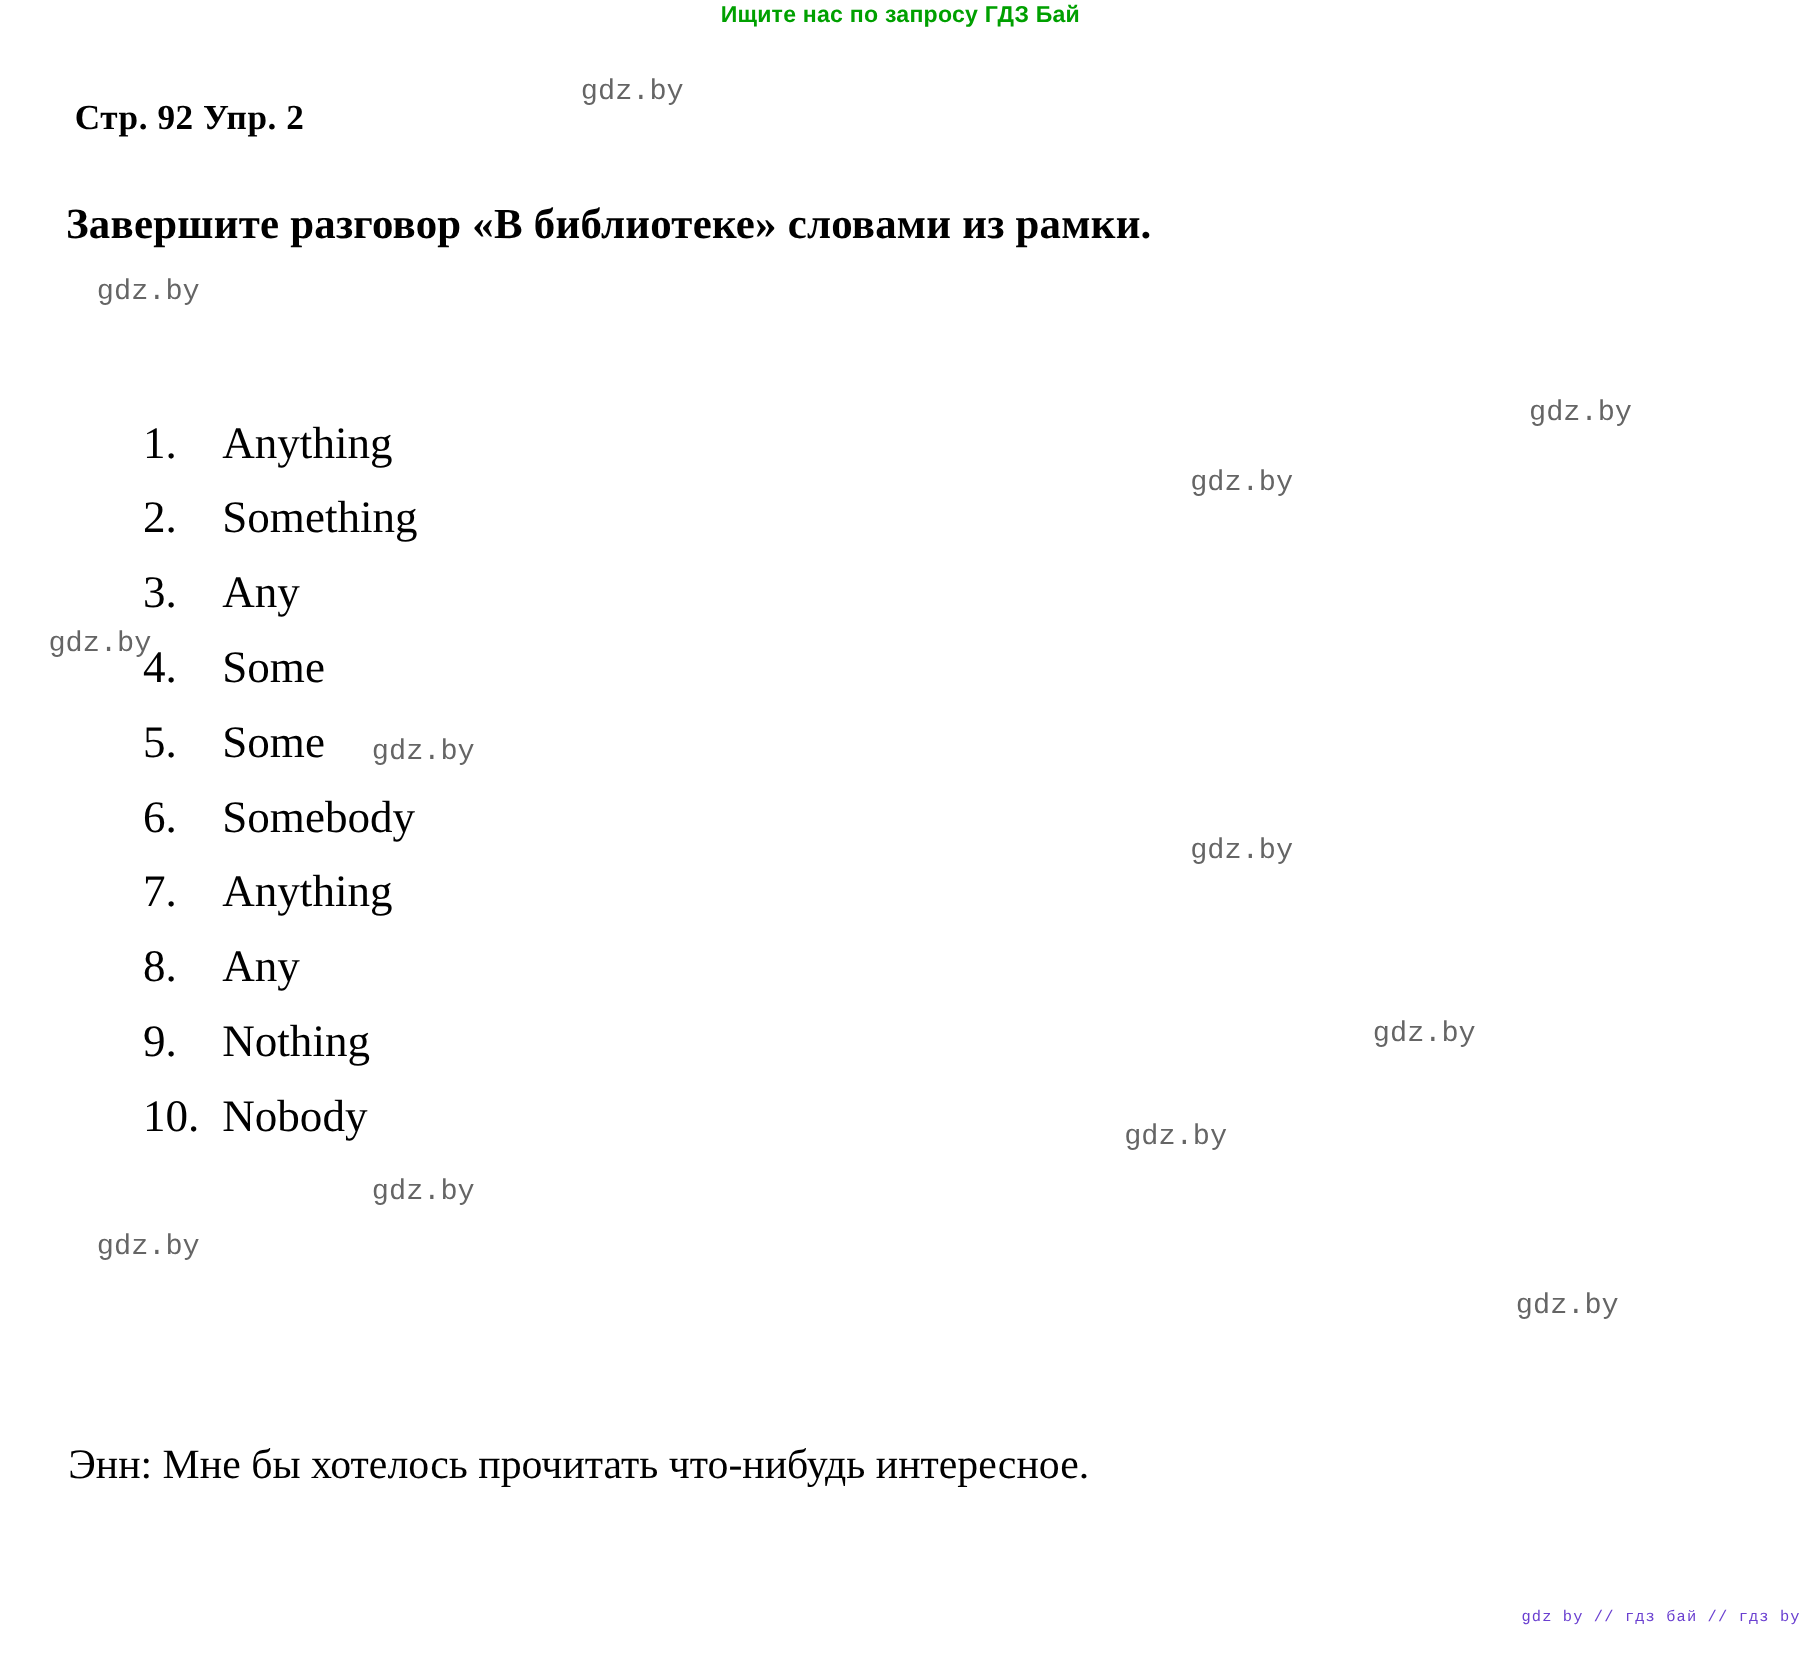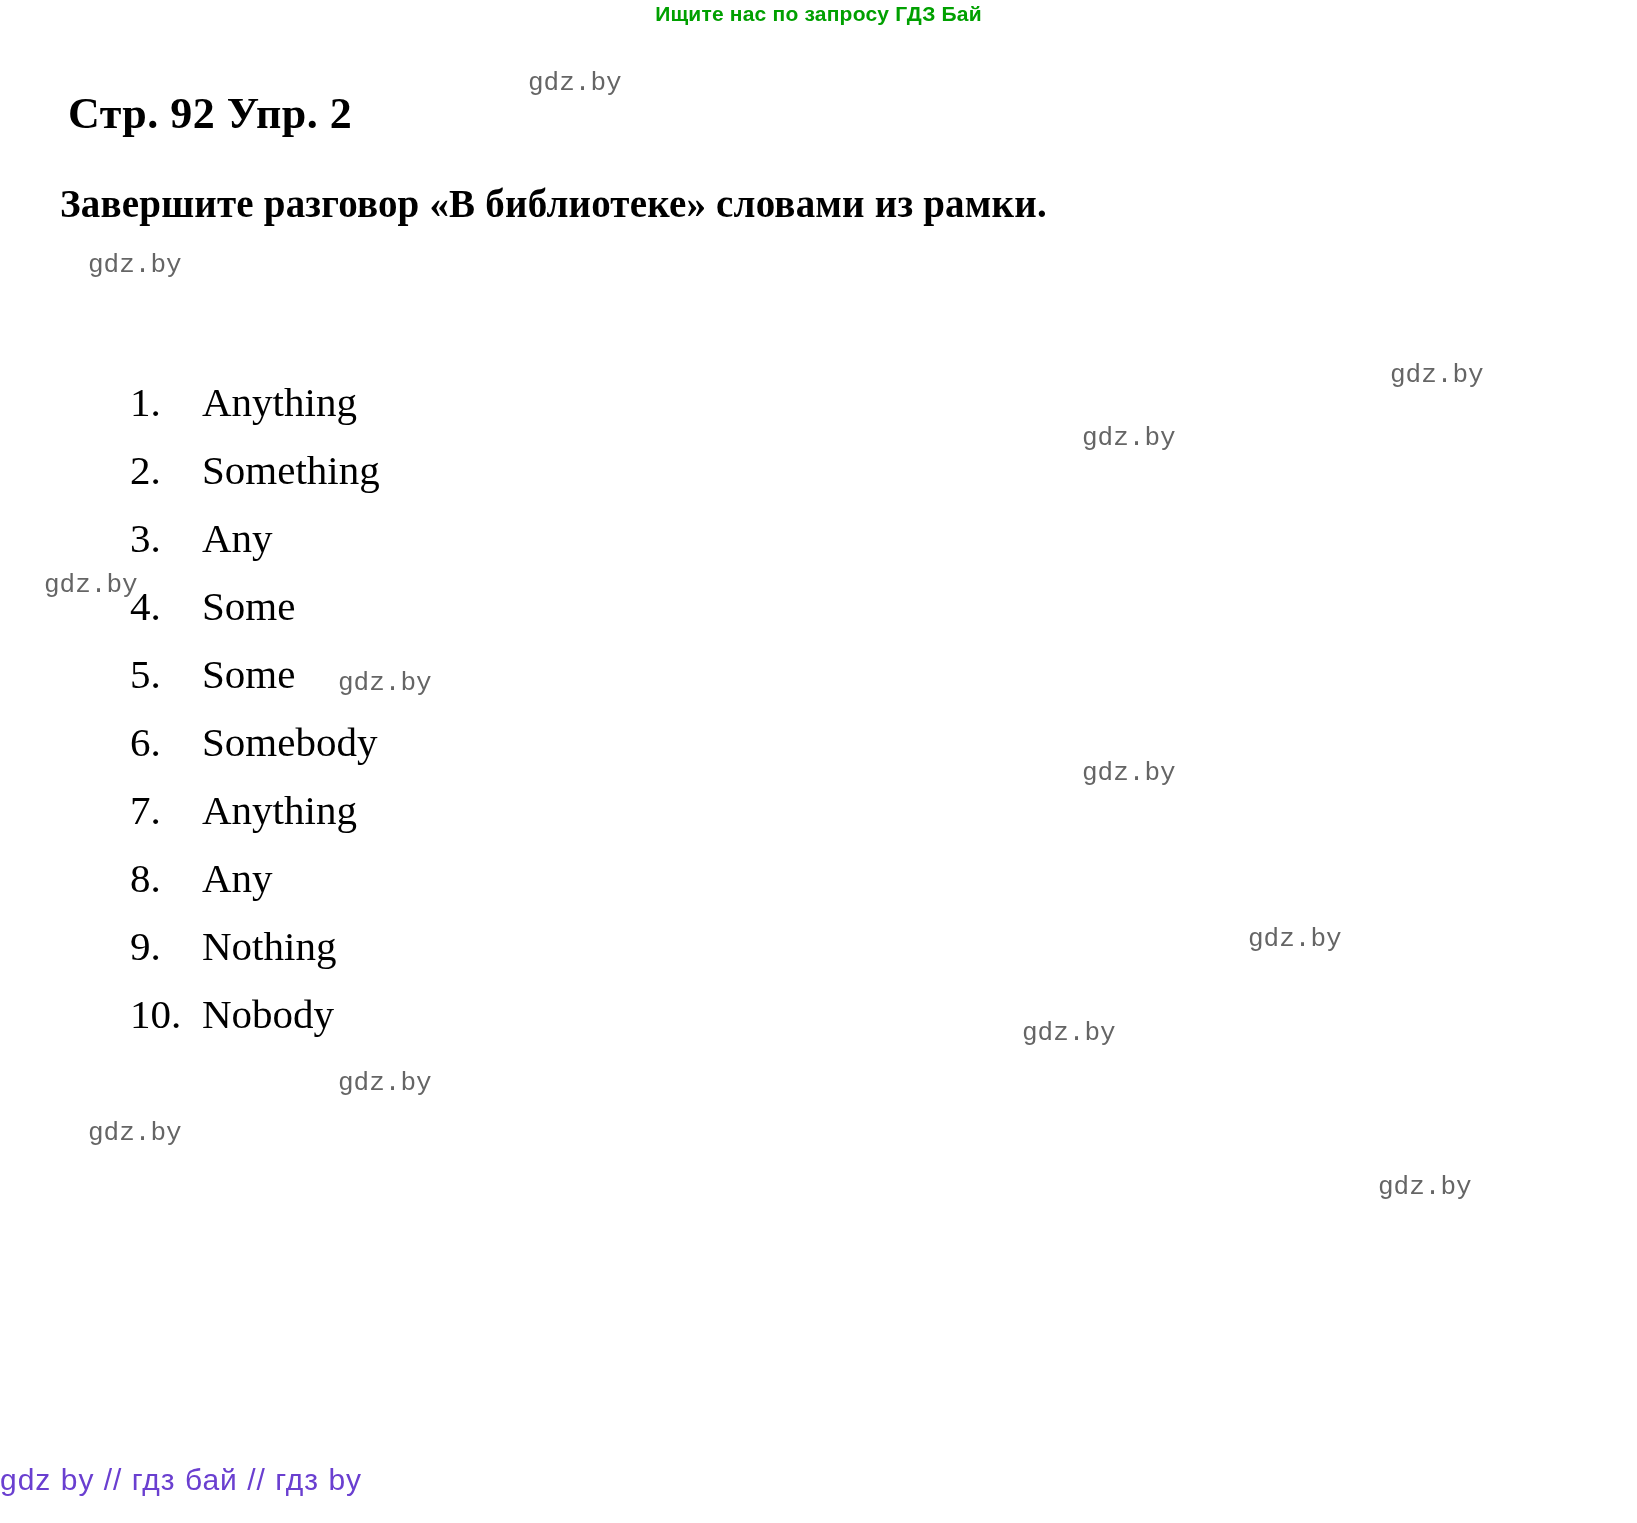--- a/index.html
+++ b/index.html
@@ -29,21 +29,21 @@
     font-family: "Liberation Sans", sans-serif;
     font-size: 21px;
     font-weight: 700;
     color: #00a000;
     letter-spacing: 0.2px;
   }
   .title {
     position: absolute;
     top: 88px;
     left: 68px;
-    font-size: 44px;
+    font-size: 32px;
     font-weight: 700;
     letter-spacing: 0.5px;
   }
   .task {
     position: absolute;
     top: 181px;
     left: 60px;
     font-size: 39px;
     font-weight: 700;
     letter-spacing: 0.2px;
@@ -75,23 +75,23 @@
     font-size: 38px;
     white-space: nowrap;
   }
   .dialog-1 { top: 1216px; }
   .dialog-2 { top: 1310px; }
   .footer {
     position: absolute;
     top: 1463px;
     left: 0;
     width: 1637px;
-    text-align: left;
-    font-family: Liberation Sans, sans-serif;
-    font-size: 30px;
+    text-align: right;
+    font-family: Liberation Mono, monospace;
+    font-size: 14px;
     color: #6a3fd0;
     letter-spacing: 1px;
   }
   .wm {
     position: absolute;
     font-family: Liberation Mono, monospace;
     color: #3a3a3a;
     opacity: 0.78;
     white-space: nowrap;
     pointer-events: none;
@@ -144,20 +144,21 @@
     <div class="answer-row">
       <span class="answer-num">9.</span>
       <span class="answer-text">Nothing</span>
     </div>
     <div class="answer-row">
       <span class="answer-num">10.</span>
       <span class="answer-text">Nobody</span>
     </div>
   </div>
 
+  <div class="dialog dialog-2">Энн: Мне бы хотелось прочитать что-нибудь интересное.</div>
 
   <div class="footer">gdz by  //  гдз бай  //  гдз by</div>
 
   <div id="watermark-layer">
       <div class="wm" style="left: 528px; top: 68px; font-size: 26px;">gdz.by</div>
       <div class="wm" style="left: 88px; top: 250px; font-size: 26px;">gdz.by</div>
       <div class="wm" style="left: 1390px; top: 360px; font-size: 26px;">gdz.by</div>
       <div class="wm" style="left: 1082px; top: 423px; font-size: 26px;">gdz.by</div>
       <div class="wm" style="left: 44px; top: 570px; font-size: 26px;">gdz.by</div>
       <div class="wm" style="left: 338px; top: 668px; font-size: 26px;">gdz.by</div>

